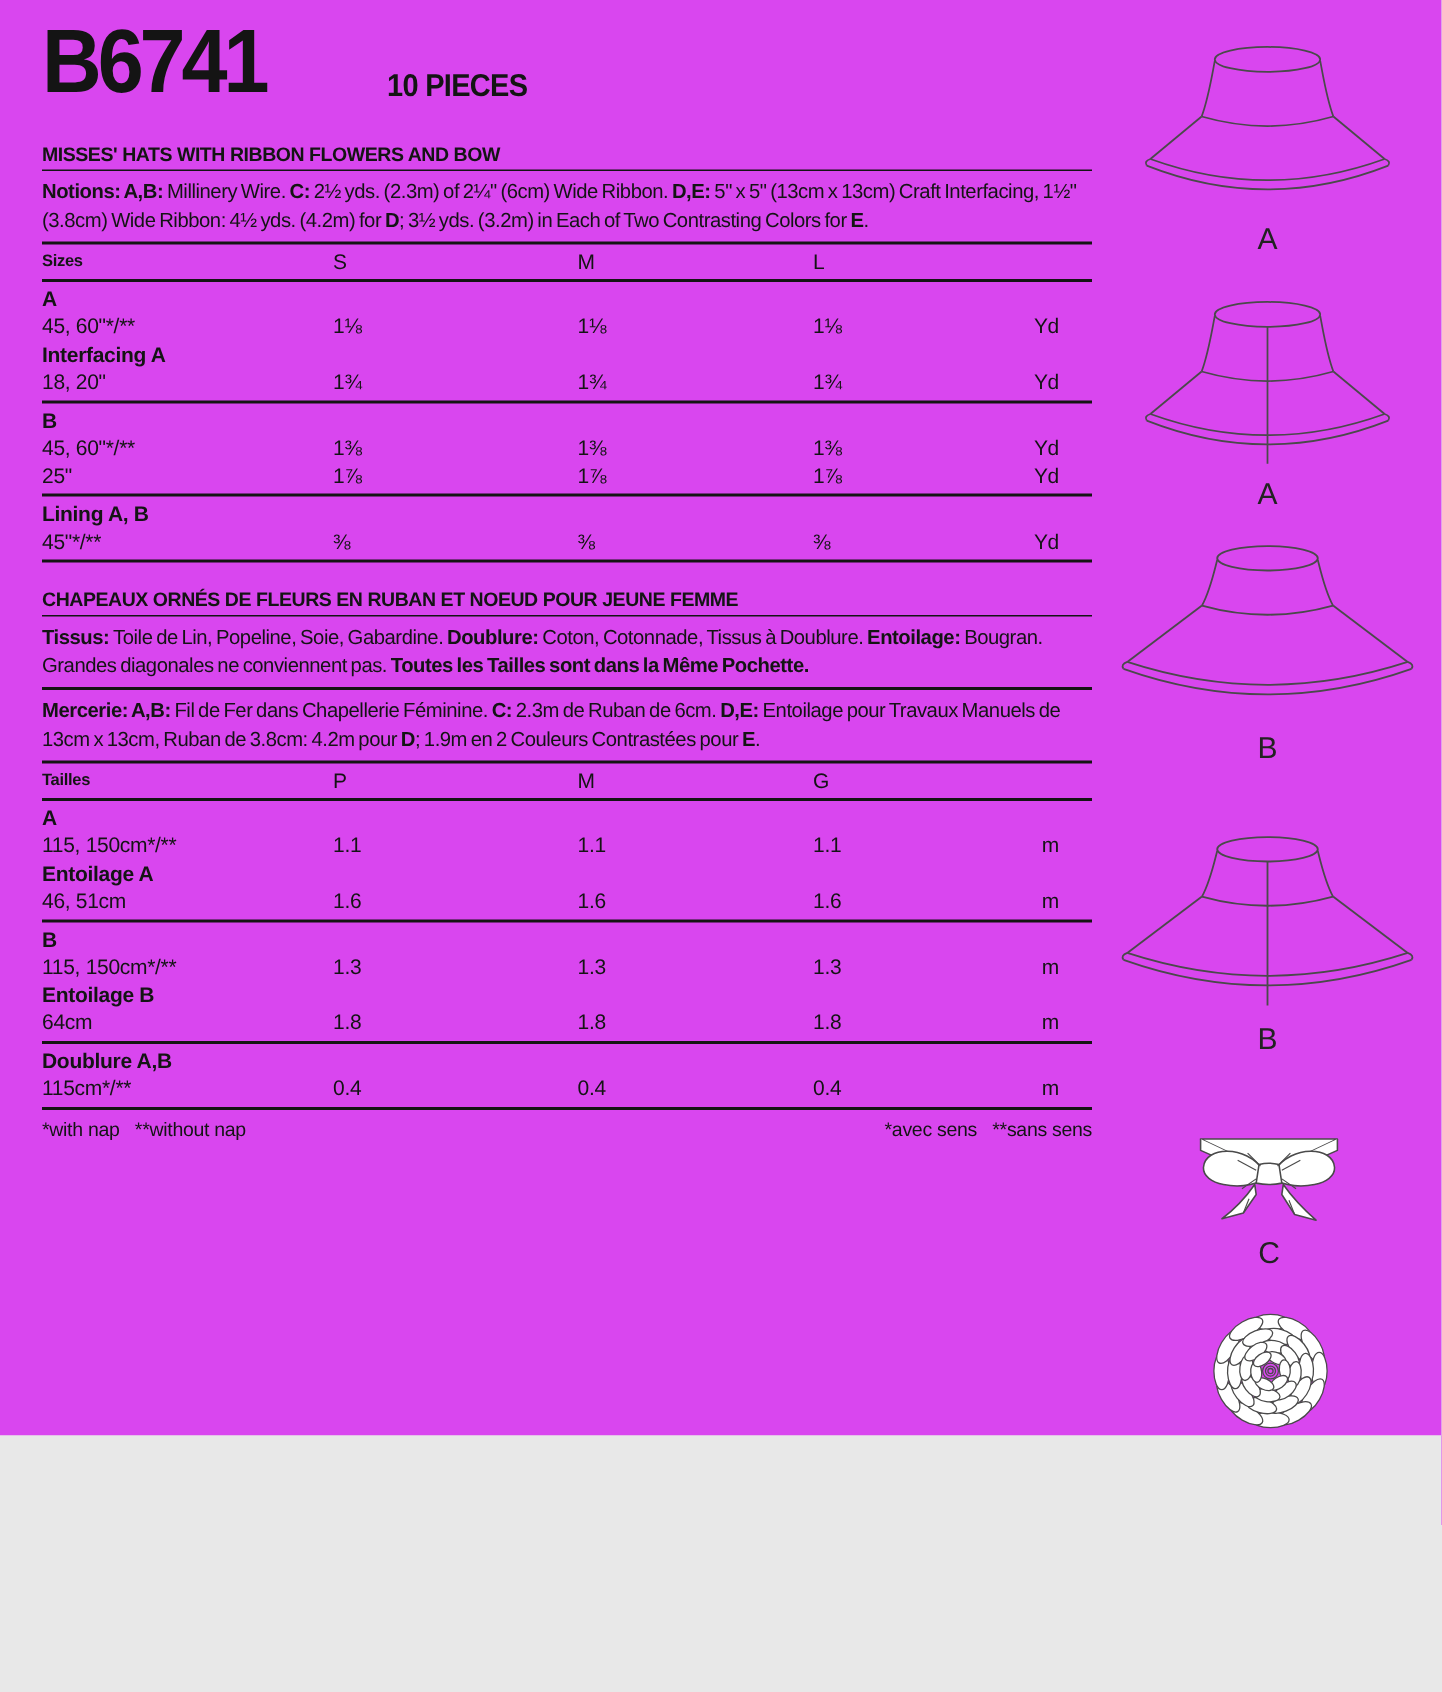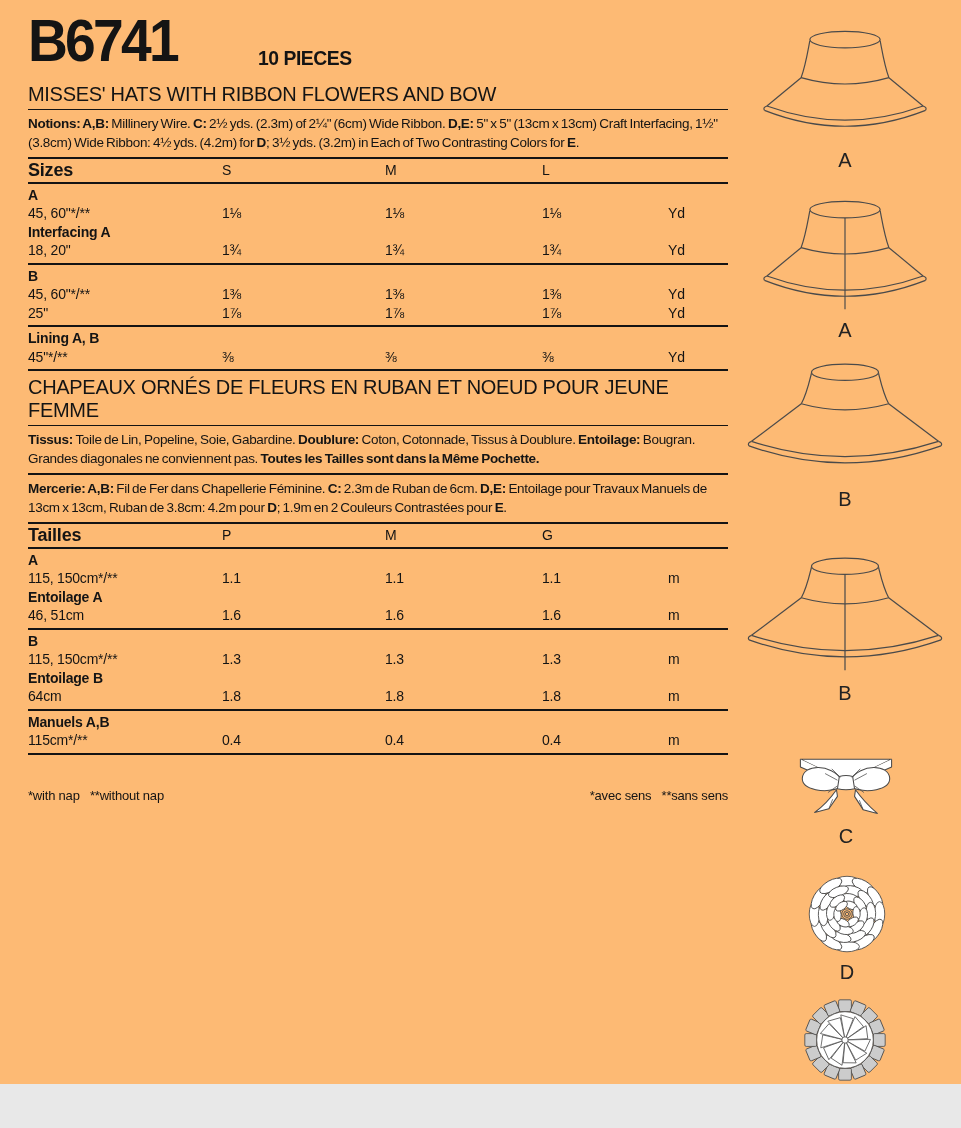--- a/index.html
+++ b/index.html
@@ -1,49 +1,49 @@
 <!DOCTYPE html>
 <html><head>
 <meta charset="utf-8">
 <style>
   html,body{margin:0;padding:0;background:#e8e8e8;}
-  .page{position:relative;width:961px;height:1084px;background:#fdba74;overflow:hidden;
+  .page{position:relative;width:961px;height:957px;background:#d946ef;overflow:hidden;
         font-family:"Liberation Sans","DejaVu Sans",sans-serif;color:#141414;}
   .left-col{position:absolute;left:28px;top:12px;width:700px;}
   .right-col{position:absolute;left:735px;top:0;width:222px;height:1128px;}
 
   
   .masthead{position:relative;height:66px;}
   .pattern-number{font-size:60px;font-weight:bold;letter-spacing:-3px;line-height:58px;
                   transform:scaleX(0.92);transform-origin:0 0;white-space:nowrap;}
   .pieces{position:absolute;left:230px;top:34px;font-size:21px;font-weight:bold;
           letter-spacing:-0.5px;transform:scaleX(0.92);transform-origin:0 0;white-space:nowrap;}
 
   
-  .section-title{font-size:20px;font-weight:normal;letter-spacing:-0.3px;
-                 padding:5px 0 3px 0;border-bottom:1.6px solid #141414;}
+  .section-title{font-size:13px;font-weight:bold;letter-spacing:-0.3px;
+                 padding:5px 0 3px 0;border-bottom:1.6px solid #141414;margin-top:12px;}
   .para{font-size:13.5px;line-height:19px;letter-spacing:-0.3px;word-spacing:-1px;
         padding:4px 0 5px 0;border-bottom:2px solid #141414;}
   .para b{letter-spacing:-0.3px;}
 
   
   .yardage-table{width:700px;}
   .t-row{display:grid;grid-template-columns:194px 163px 157px 126px 60px;
          font-size:14px;line-height:18.5px;letter-spacing:-0.2px;}
   .t-head{border-bottom:2.6px solid #141414;padding:2px 0 2px 0;}
-  .t-head .t-label{font-weight:bold;font-size:18px;}
+  .t-head .t-label{font-weight:bold;font-size:11px;}
   .t-group{border-bottom:2px solid #141414;padding:2px 0 3px 0;}
   .t-label{white-space:nowrap;}
   .t-label.bold{font-weight:bold;}
   .t-val{white-space:nowrap;}
-  .t-unit{text-align:left;padding-right:22px;white-space:nowrap;}
+  .t-unit{text-align:right;padding-right:22px;white-space:nowrap;}
 
   .footnotes{display:flex;justify-content:space-between;font-size:13px;
              letter-spacing:-0.2px;padding-top:5px;}
-  .footnotes span{white-space:pre;margin-top:28px;}
+  .footnotes span{white-space:pre;}
 
   
   .fig{position:absolute;text-align:center;margin:0;}
   .fig svg{display:block;margin:0 auto;}
   .view-label{font-size:20px;color:#222;margin-top:3px;}
   #fig-a1{left:22px;top:24px;width:176px;}
   #fig-a2{left:22px;top:194px;width:176px;}
   #fig-b1{left:8px;top:358px;width:204px;}
   #fig-b2{left:8px;top:552px;width:204px;}
   #fig-c{left:54px;top:746px;width:114px;}
@@ -211,21 +211,21 @@
           <div class="t-row">
             <span class="t-label">64cm</span>
             <span class="t-val">1.8</span>
             <span class="t-val">1.8</span>
             <span class="t-val">1.8</span>
             <span class="t-unit">m</span>
           </div>
         </div>
         <div class="t-group">
           <div class="t-row">
-            <span class="t-label bold">Manuels A,B</span>
+            <span class="t-label bold">Doublure A,B</span>
             <span class="t-val"></span>
             <span class="t-val"></span>
             <span class="t-val"></span>
             <span class="t-unit"></span>
           </div>
           <div class="t-row">
             <span class="t-label">115cm*/**</span>
             <span class="t-val">0.4</span>
             <span class="t-val">0.4</span>
             <span class="t-val">0.4</span>

